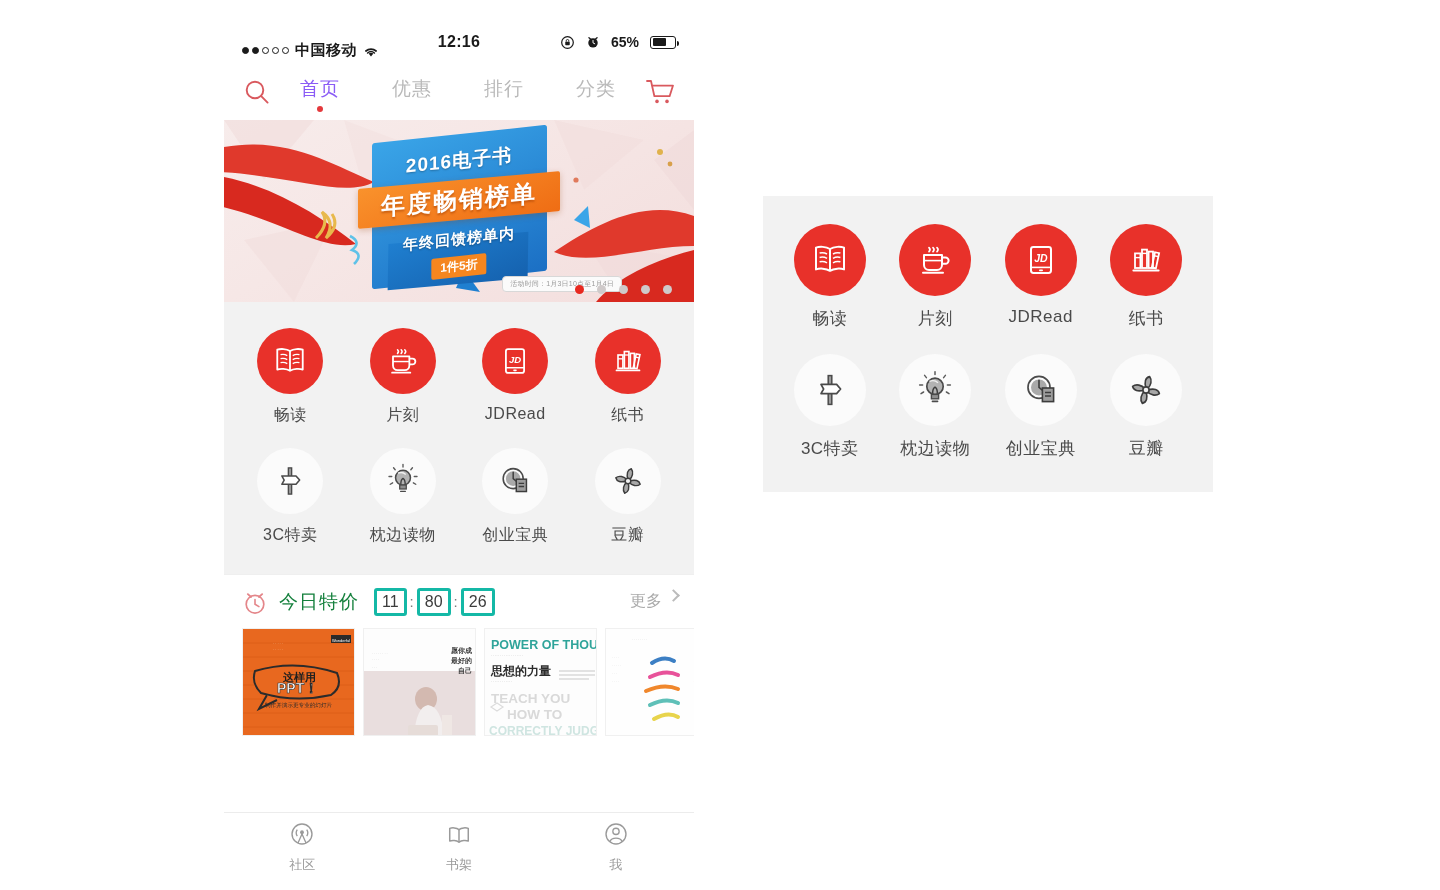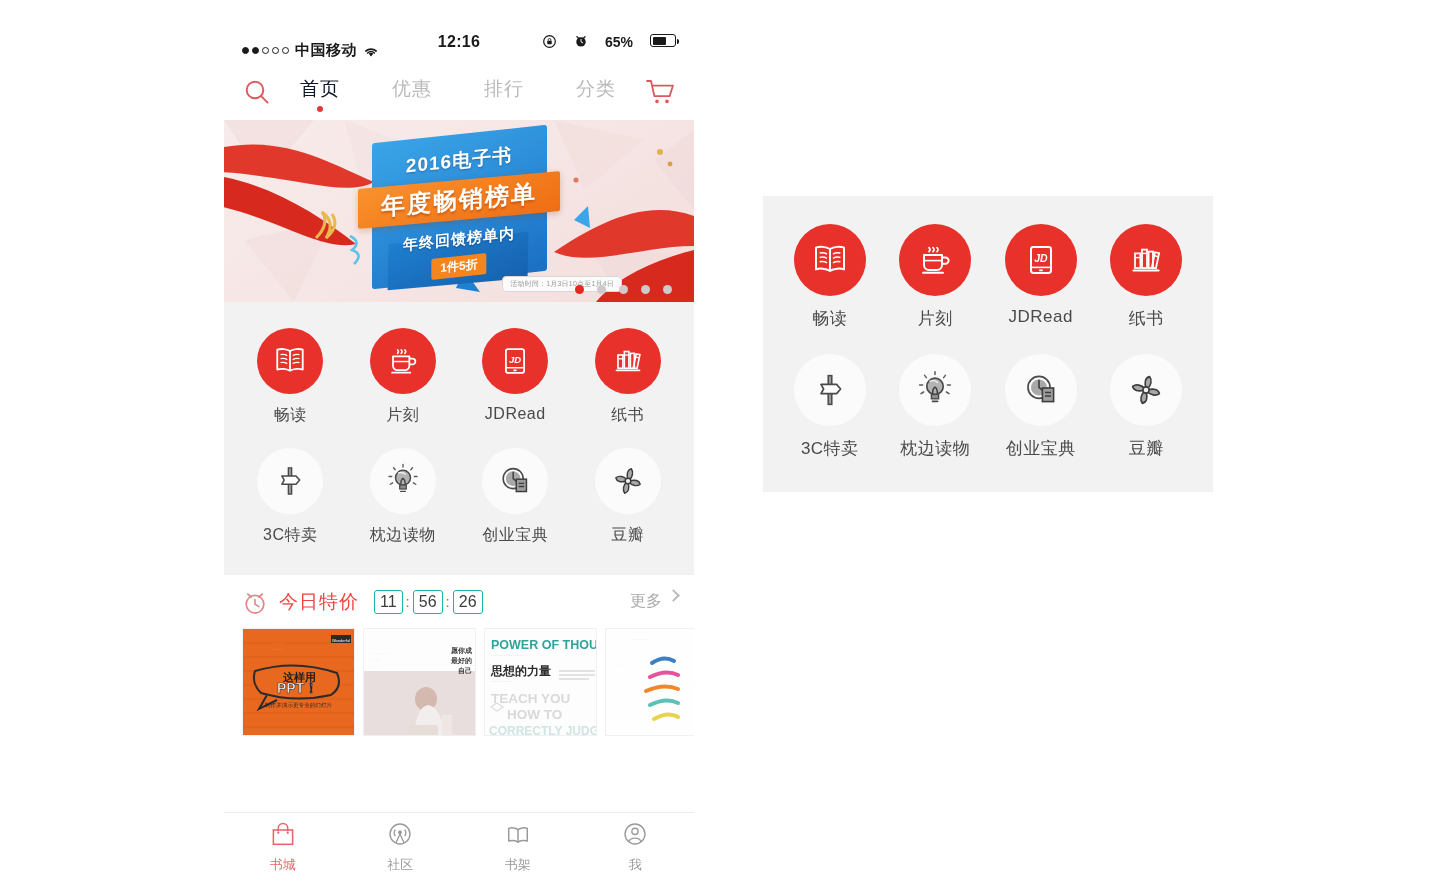--- a/index.html
+++ b/index.html
@@ -25,39 +25,39 @@
     padding: 0 18px; font-size: 15px; color: #1a1a1a;
     font-weight: bold;
   }
   .sb-left { display: flex; align-items: center; gap: 6px; flex: 1; margin-top: 16px; }
   .sb-dots { display: flex; align-items: center; gap: 3px; }
   .sb-dots i { width: 7px; height: 7px; border-radius: 50%; display: block;
                 border: 1.3px solid #1a1a1a; }
   .sb-dots i.on { background: #1a1a1a; }
   .carrier { font-size: 15px; font-weight: bold; letter-spacing: .5px; }
   .sb-center { font-size: 16px; font-weight: bold; letter-spacing: .3px; }
-  .sb-right { flex: 1; display: flex; 
-              justify-content: flex-end; gap: 17px; }
+  .sb-right { flex: 1; display: flex; align-items: center;
+              justify-content: flex-end; gap: 11px; }
   .batt-pct { font-size: 14px; font-weight: bold; }
   .batt { width: 26px; height: 13px; border: 1.4px solid #1a1a1a;
           border-radius: 3px; position: relative; padding: 1.5px; }
   .batt::after { content: ""; position: absolute; right: -4px; top: 4px;
                  width: 2.5px; height: 5px; background: #1a1a1a;
                  border-radius: 0 2px 2px 0; }
   .batt span { display: block; height: 100%; background: #1a1a1a;
                border-radius: 1px; }
 
   
   .topnav { height: 56px; display: flex; align-items: center;
             padding: 0 18px; gap: 2px; }
   .topnav .tabs { flex: 1; display: flex; align-items: center;
                   justify-content: space-around; height: 100%; }
   .nav-tab { position: relative; font-size: 19px; color: #b9b9b9;
              padding: 4px 2px 10px; letter-spacing: 1px; }
-  .nav-tab.active { color: #0f172a; }
+  .nav-tab.active { color: #8b5cf6; }
   .nav-tab.active::after { content: ""; position: absolute;
              left: 50%; transform: translateX(-50%); bottom: 0;
              width: 6px; height: 6px; border-radius: 50%; background: #e4393c; }
 
   
   .banner { position: relative; height: 182px; overflow: hidden;
             background: linear-gradient(150deg,#f7eceb 0%,#f6e7e6 40%,#f3dedd 100%); }
   .banner .poly { position: absolute; opacity: .55; }
   .badge-wrap { position: absolute; left: 50%; top: 14px;
                 transform: translateX(-50%); width: 210px; height: 150px; }
@@ -103,23 +103,23 @@
   .circ { width: 66px; height: 66px; border-radius: 50%;
           display: flex; align-items: center; justify-content: center; font-style: italic; }
   .circ.red { background: #e8312a; }
   .circ.white { background: #fbfbfb; }
   .cell .lbl { font-size: 16px; color: #4a4a4a; letter-spacing: .5px; }
 
   
   .deal-hd { height: 54px; display: flex; align-items: center;
              padding: 0 16px; gap: 9px; background: #fff;
              border-top: 1px solid #efefef; }
-  .deal-title { color: #ef4444; font-size: 19px; letter-spacing: 1px; }
+  .deal-title { color: #15803d; font-size: 19px; letter-spacing: 1px; }
   .timer { display: flex; align-items: center; gap: 3px; margin-left: 6px; }
-  .timer .box { border: 1px solid #14b8a6; border-radius: 3px;
+  .timer .box { border: 3px solid #14b8a6; border-radius: 3px;
                 padding: 2px 5px; font-size: 16px; color: #3c3c3c;
                 background: #fff; min-width: 27px; text-align: center; }
   .timer .sep { color: #7a7a7a; font-size: 15px; }
   .more { margin-left: auto; display: flex; align-items: flex-start; gap: 7px;
           color: #aaa; font-size: 16px; }
   .chev { width: 9px; height: 9px; border-right: 2px solid #bbb;
           border-top: 2px solid #bbb; transform: rotate(45deg); }
 
   .covers { display: flex; gap: 8px; padding: 0 18px; height: 108px;
             overflow: hidden; }
@@ -388,21 +388,21 @@
         <svg viewBox="0 0 32 32" width="30" height="30">
           <circle cx="16" cy="18.4" r="9.4" stroke="#e4868a" stroke-width="1.8" fill="none"></circle>
           <path d="M8.4 7.6 L11.8 10.6 M23.6 7.6 L20.2 10.6" stroke="#e4868a" stroke-width="2" stroke-linecap="round"></path>
           <path d="M16 13.4 V18.4 L20.2 21" stroke="#e4868a" stroke-width="1.7" fill="none" stroke-linecap="round"></path>
         </svg>
       </span>
       <span class="deal-title">今日特价</span>
       <span class="timer">
         <span class="box">11</span>
         <span class="sep">:</span>
-        <span class="box">56</span>
+        <span class="box">80</span>
         <span class="sep">:</span>
         <span class="box">26</span>
       </span>
       <span class="more">
         <span>更多</span>
         <span class="chev"></span>
       </span>
     </div>
 
     <div class="covers">
@@ -491,31 +491,20 @@
           <g fill="#e2645f" font-family="Liberation Sans, sans-serif" font-size="9" font-weight="bold">
             <text x="88" y="52">来</text>
               <text x="88" y="66">自</text>
           </g>
         </svg>
       </div>
 
     </div>
 
     <div class="tabbar">
-      <div class="tabitem active">
-        <span>
-          <svg viewBox="0 0 32 32" width="28" height="28">
-            <rect x="5" y="11.4" width="22" height="16.4" stroke="#e4686b" stroke-width="1.8" fill="none"></rect>
-            <path d="M10.6 13 V9.4 a5.4 5.4 0 0 1 10.8 0 V13" stroke="#e4686b" stroke-width="1.7" fill="none"></path>
-            <circle cx="10.6" cy="14.6" r="1.3" fill="#e4686b"></circle>
-            <circle cx="21.4" cy="14.6" r="1.3" fill="#e4686b"></circle>
-          </svg>
-        </span>
-        <span>书城</span>
-      </div>
       <div class="tabitem">
         <span>
           <svg viewBox="0 0 32 32" width="28" height="28">
             <circle cx="16" cy="16" r="11.4" stroke="#9a9a9a" stroke-width="1.6" fill="none"></circle>
             <path d="M10.6 18.4 a6.6 6.6 0 0 1 0 -7.4" stroke="#9a9a9a" stroke-width="1.5" fill="none"></path>
             <path d="M21.4 18.4 a6.6 6.6 0 0 0 0 -7.4" stroke="#9a9a9a" stroke-width="1.5" fill="none"></path>
             <circle cx="16" cy="14" r="2.2" fill="#9a9a9a"></circle>
             <path d="M16 16 L11.4 26.4 M16 16 L20.6 26.4" stroke="#9a9a9a" stroke-width="1.5"></path>
           </svg>
         </span>

